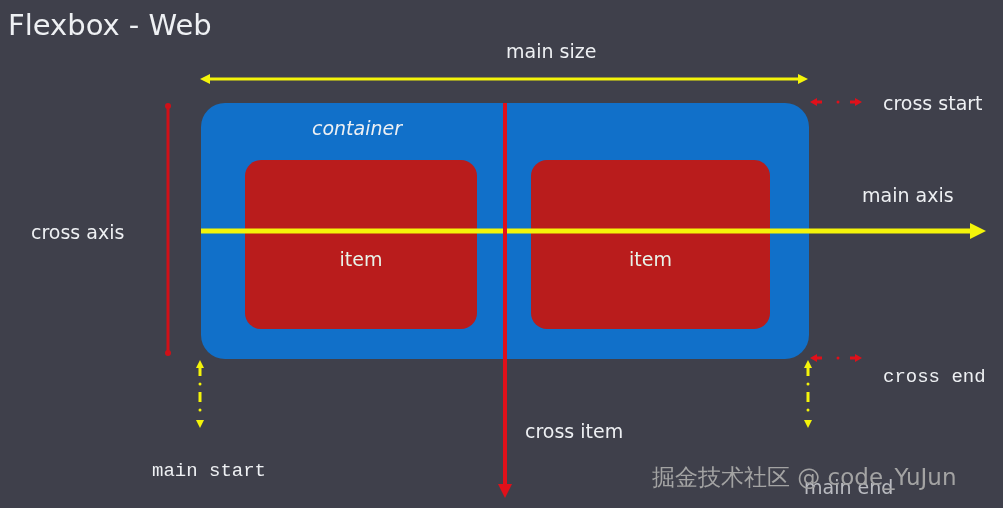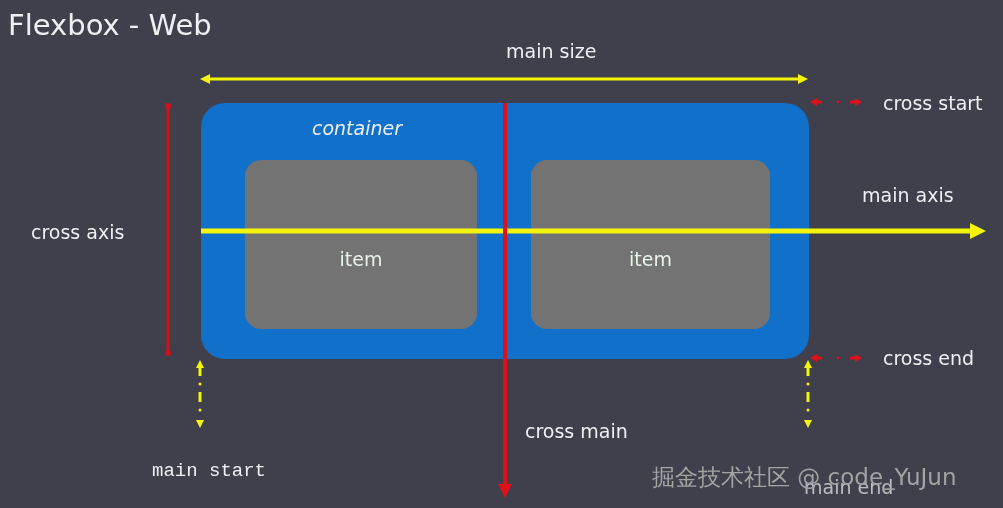--- a/index.html
+++ b/index.html
@@ -1,20 +1,20 @@
 <!DOCTYPE html>
 <html><head>
 <meta charset="utf-8">
 <style>
   html, body { margin:0; padding:0; }
   body { width:1003px; height:508px; background:#3f404b; position:relative; overflow:hidden; font-family:"DejaVu Sans", sans-serif; }
   .lbl { position:absolute; color:#eef0f3; font-size:19px; white-space:nowrap; }
   .title { left:8px; top:8px; font-size:29px; }
   .container { position:absolute; left:201px; top:103px; width:608px; height:256px; background:#1170c9; border-radius:24px; }
-  .item { position:absolute; background:#737373; border-radius:16px; }
+  .item { position:absolute; background:#b91c1c; border-radius:16px; }
   .item1 { left:245px; top:160px; width:232px; height:169px; }
   .item2 { left:531px; top:160px; width:239px; height:169px; }
   .item-label { position:absolute; width:100%; text-align:center; top:88px; color:#e8f4ea; font-size:19px; }
   svg.overlay { position:absolute; left:0; top:0; }
   .watermark { position:absolute; left:652px; top:462px; color:#a3a3a3; font-size:23px; white-space:nowrap; }
 </style>
 </head>
 <body>
 
 <div class="lbl title">Flexbox - Web</div>
@@ -84,19 +84,19 @@
     <circle cx="808" cy="384" r="1.5" fill="#f4f40a"></circle>
     <line x1="808" y1="392" x2="808" y2="402" stroke="#f4f40a" stroke-width="3"></line>
     <circle cx="808" cy="410" r="1.5" fill="#f4f40a"></circle>
     <polygon points="808,428 804,420 812,420" fill="#f4f40a"></polygon>
   </g>
 </svg>
 
 <div class="lbl" style="left:506px;top:40px;">main size</div>
 <div class="lbl" style="left:31px;top:221px;">cross axis</div>
 <div class="lbl" style="left:848px;top:184px;margin-left:14px;">main axis</div>
-<div class="lbl" style="left:525px;top:420px;">cross main</div>
+<div class="lbl" style="left:525px;top:420px;">cross item</div>
 <div class="lbl" style="left:883px;top:92px;">cross start</div>
-<div class="lbl" style="left:883px;top:347px;">cross end</div>
+<div class="lbl" style="left:883px;top:366px;font-family:Liberation Mono, monospace;">cross end</div>
 <div class="lbl" style="left:152px;top:460px;font-family:Liberation Mono, monospace;">main start</div>
 <div class="lbl" style="left:768px;top:476px;opacity:0.7;padding-left:36px;">main end</div>
 
 <div class="watermark">掘金技术社区 @ code_YuJun</div>
 
 </body></html>

